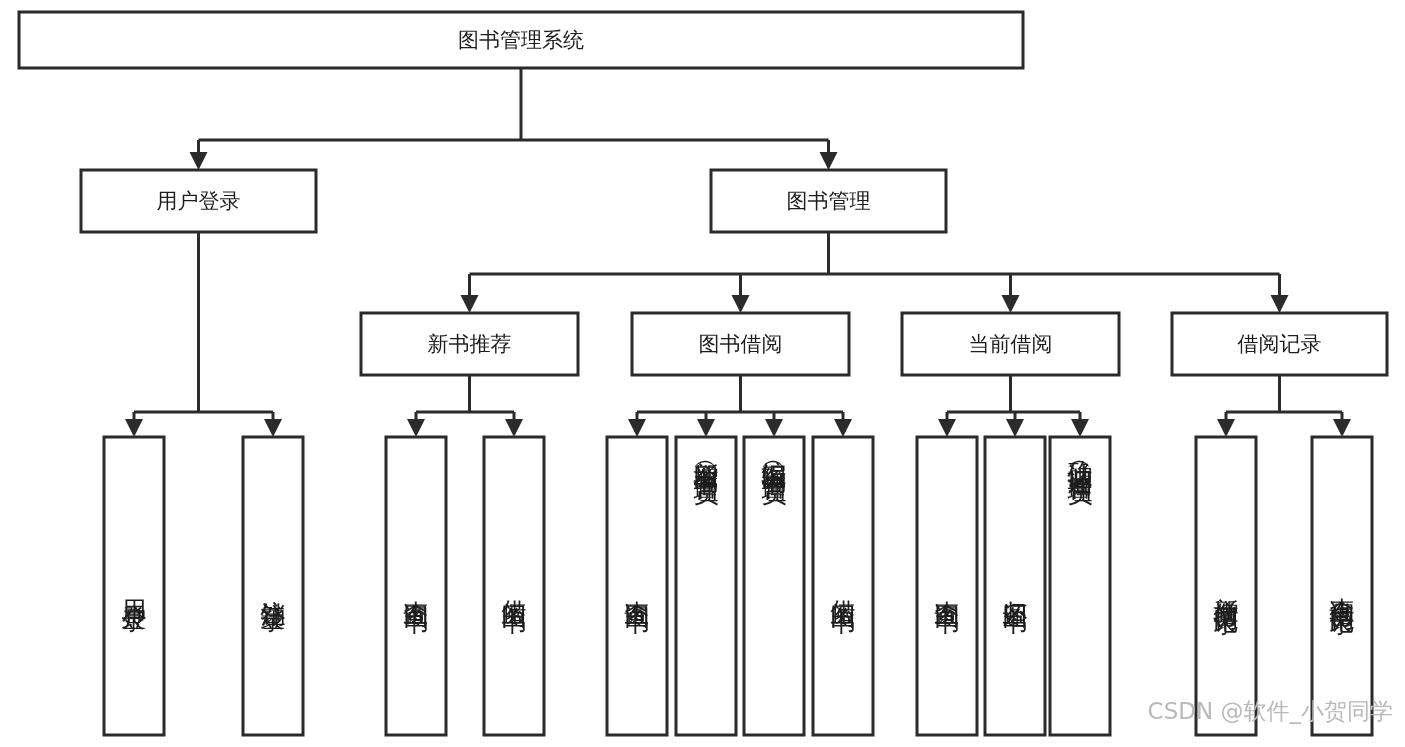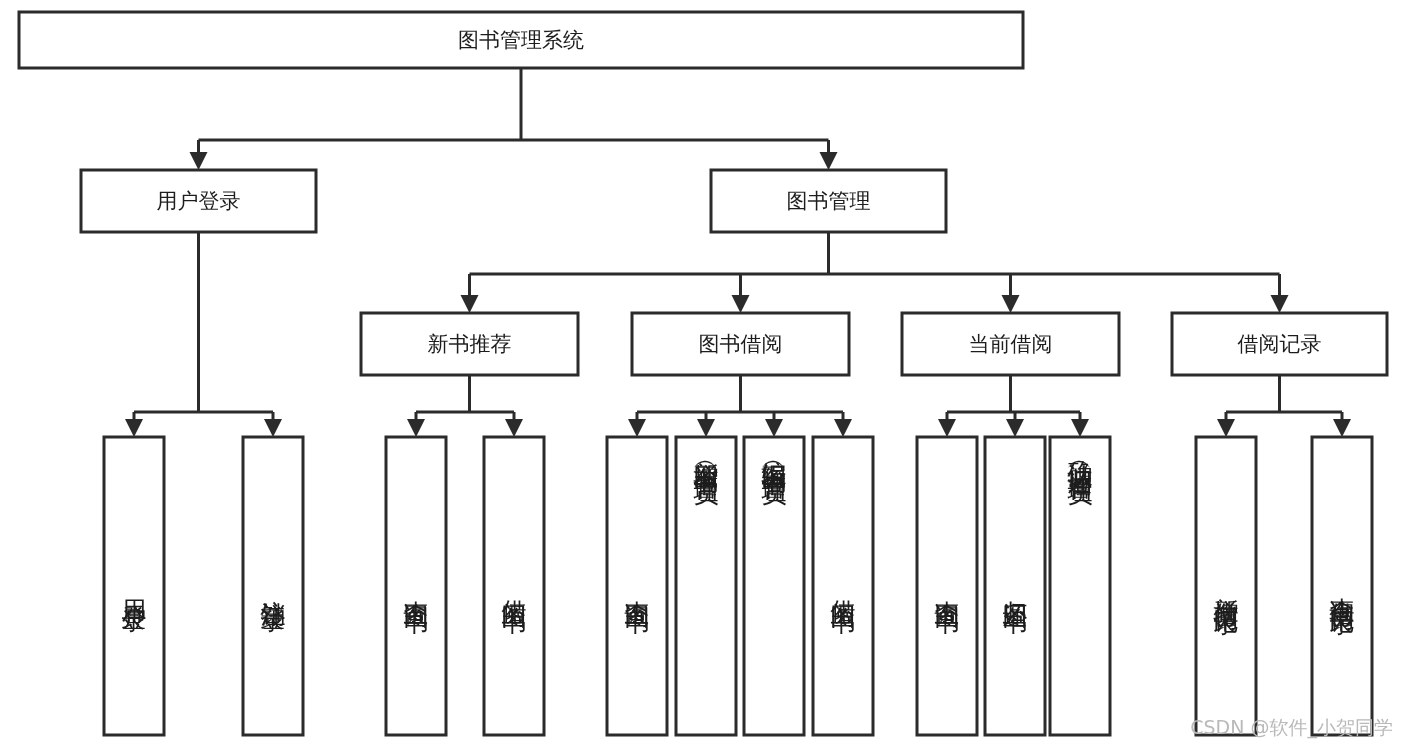--- a/index.html
+++ b/index.html
@@ -63,23 +63,23 @@
     color: #1d1d1d;
     white-space: nowrap;
   }
   .leaf-text.centered {
     margin-top: auto;
     margin-bottom: auto;
   }
   .watermark {
     position: absolute;
     right: 12px;
-    bottom: 6px;
-    font-family: "DejaVu Sans", "Liberation Sans", sans-serif;
-    font-size: 19px;
+    bottom: 20px;
+    font-family: "DejaVu Sans", "Liberation Sans", sans-serif;
+    font-size: 23px;
     color: #b9b9b9;
     white-space: nowrap;
     user-select: none;
     margin-top: 13px;
   }
 </style>
 </head>
 <body>
 
 <div id="diagram-root">

